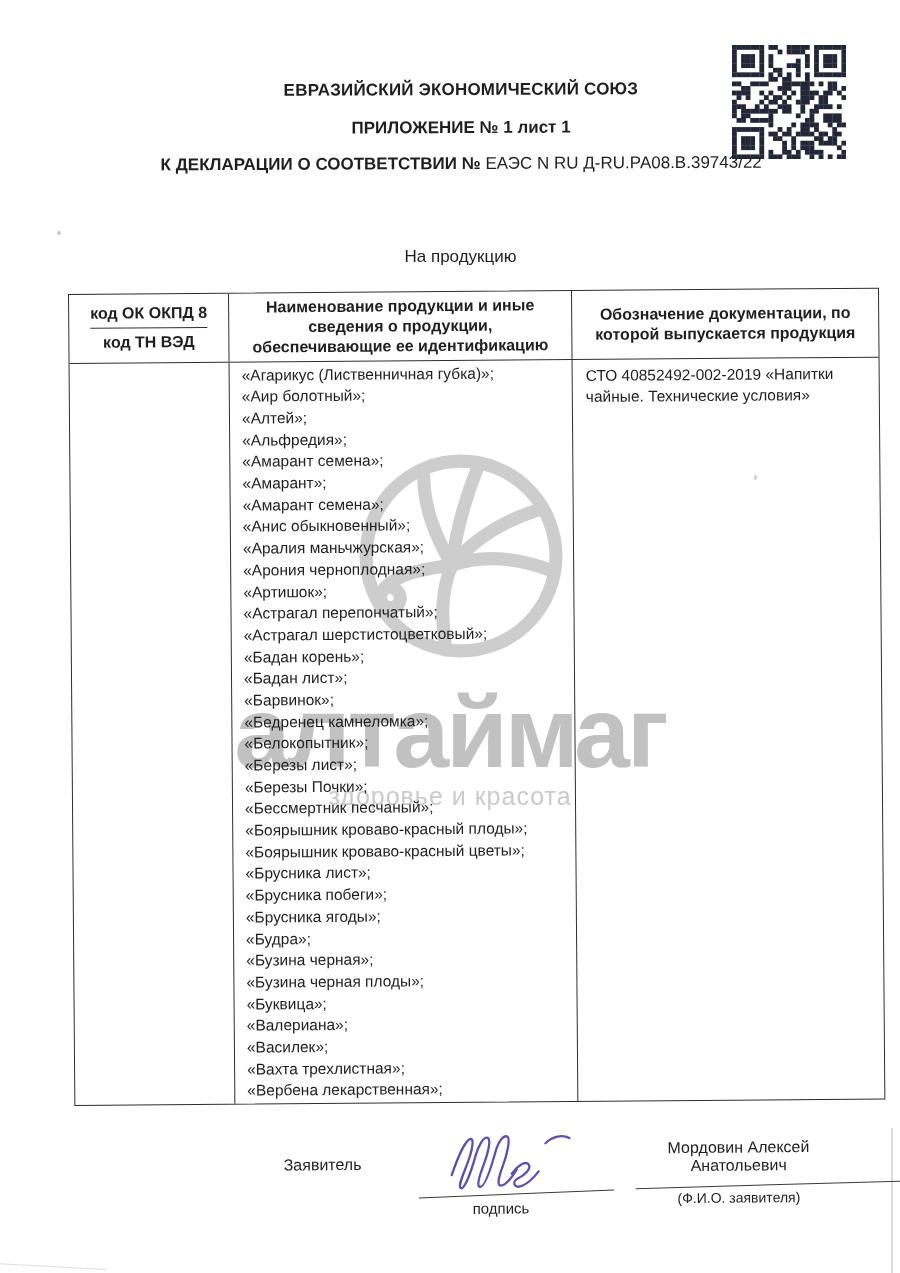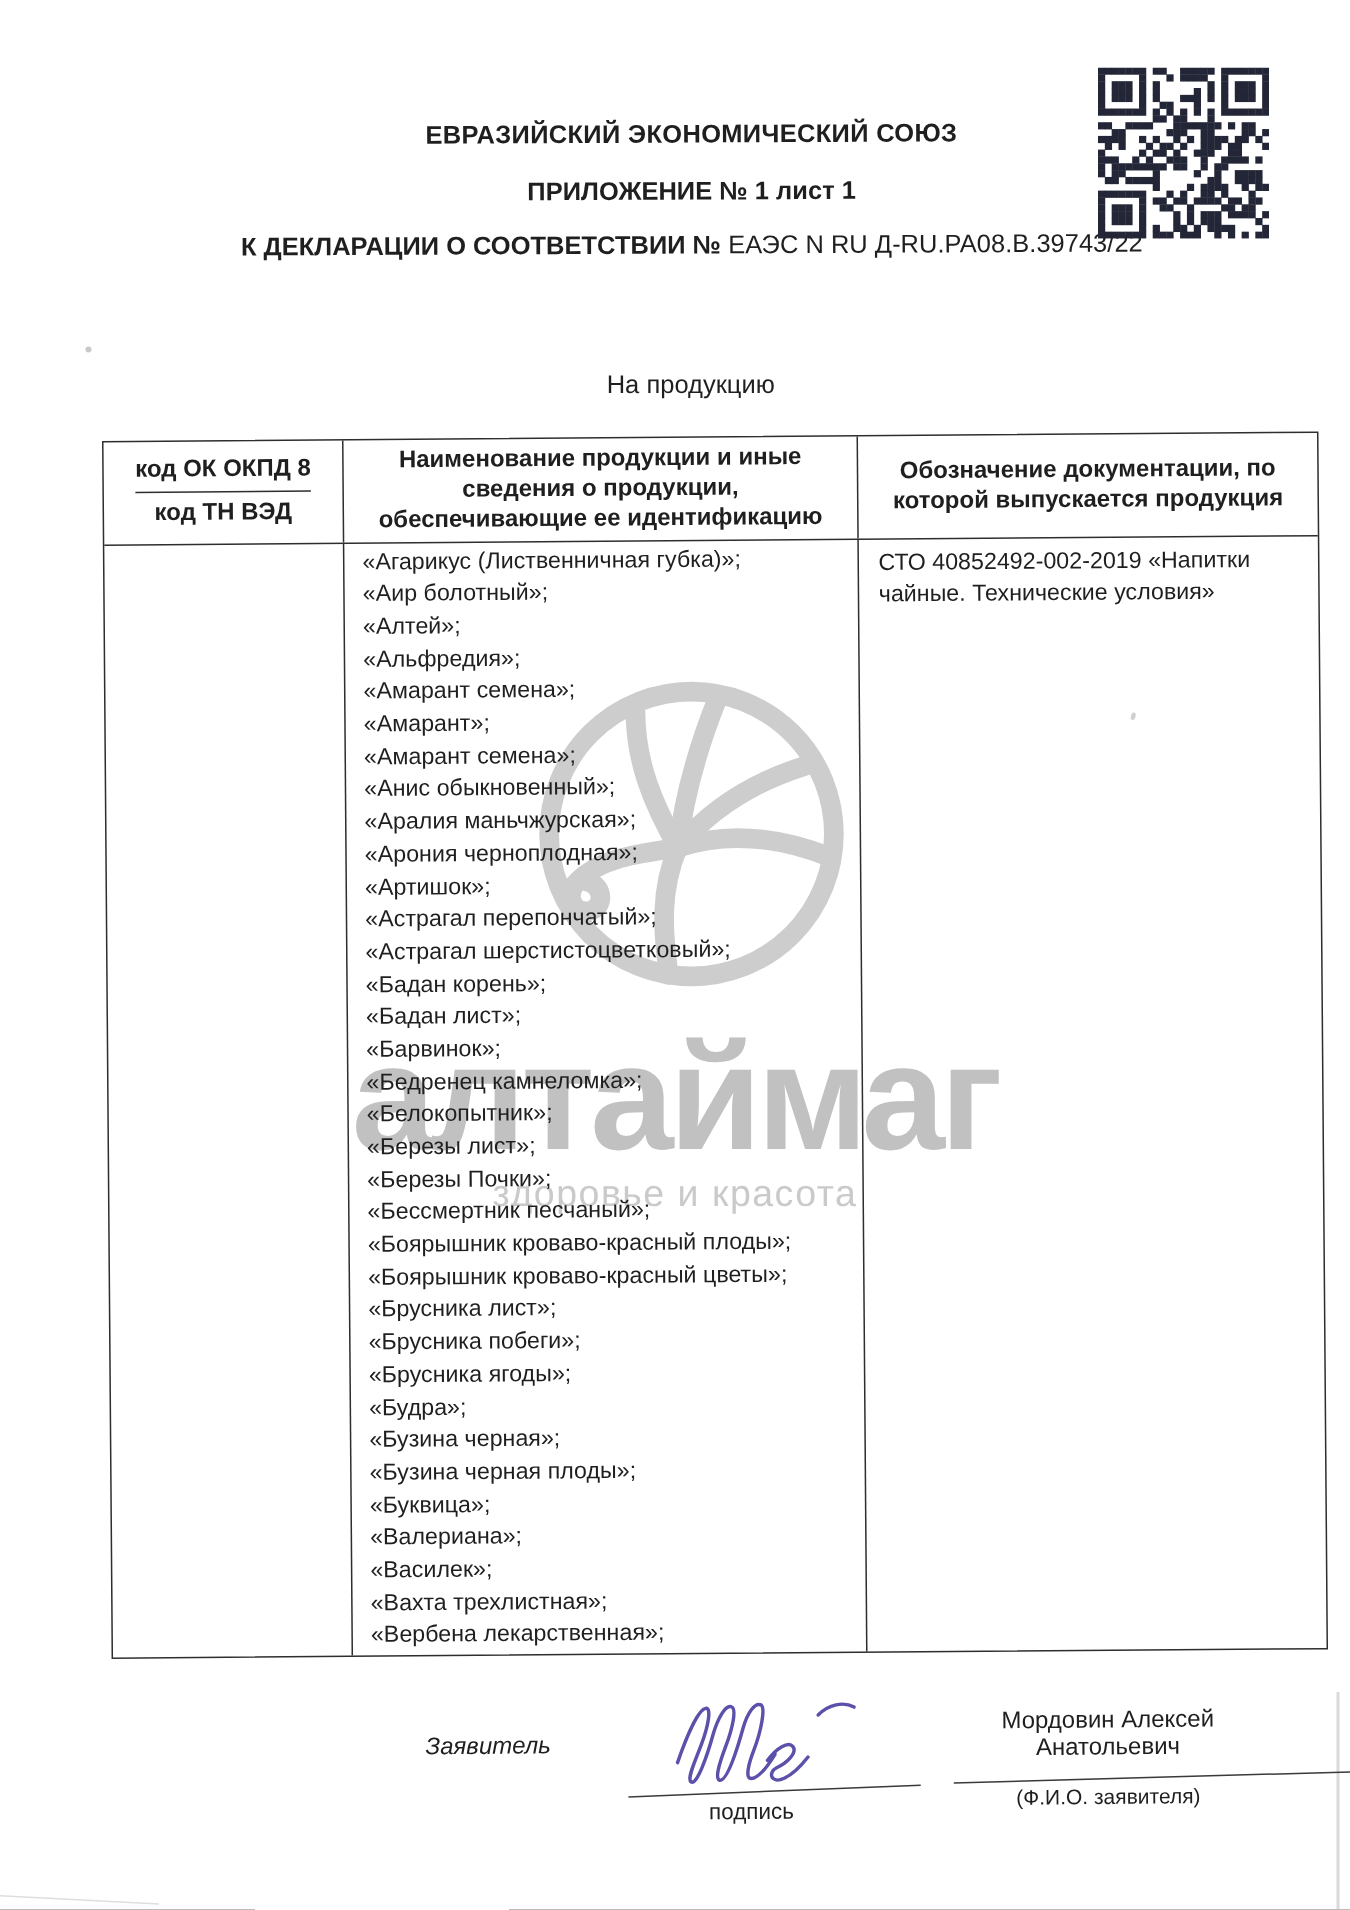--- a/index.html
+++ b/index.html
@@ -48,21 +48,21 @@
   .c2{width:343px;box-sizing:border-box;border-right:1.6px solid var(--border-dark,#2e2e2e);}
   .c3{flex:1;box-sizing:border-box;}
   .t-head .cell{display:flex;flex-direction:column;justify-content:center;align-items:center;
                 text-align:center;font-weight:bold;font-size:16px;line-height:20px;padding:2px 8px;}
   .c1-sep{width:82%;border-top:1.6px solid var(--border-dark,#2e2e2e);margin:4px 0;}
   .t-body .c2{padding:4px 0 0 12px;}
   .p-line{height:21.7px;font-size:15.5px;white-space:nowrap;}
   .t-body .c3{padding:5px 12px 0 13px;font-size:15.5px;line-height:21.5px;}
   
   .ftr{position:absolute;left:0;top:0;width:100%;height:100%;transform:rotate(-0.5deg);}
-  .f-applicant{position:absolute;left:258px;top:1155px;font-size:16px;font-style:italic;}
+  .f-applicant{position:absolute;left:258px;top:1155px;font-size:16px;}
   .f-sig{position:absolute;left:416px;top:1128px;width:140px;height:70px;}
   .f-sigline{position:absolute;left:393px;top:1194px;width:195px;height:0;
              border-top:1.6px solid #3a3a3a;transform:rotate(-1.8deg);}
   .f-sigcap{position:absolute;left:380px;top:1200px;width:190px;text-align:center;font-size:15px;}
   .f-name{position:absolute;left:623px;top:1141px;width:180px;text-align:center;
           font-size:16px;line-height:18px;}
   .f-nameline{position:absolute;left:610px;top:1187px;width:276px;height:0;
               border-top:1.6px solid #3a3a3a;transform:rotate(-1.1deg);}
   .f-namecap{position:absolute;left:613px;top:1192px;width:200px;text-align:center;font-size:14px;}
   

